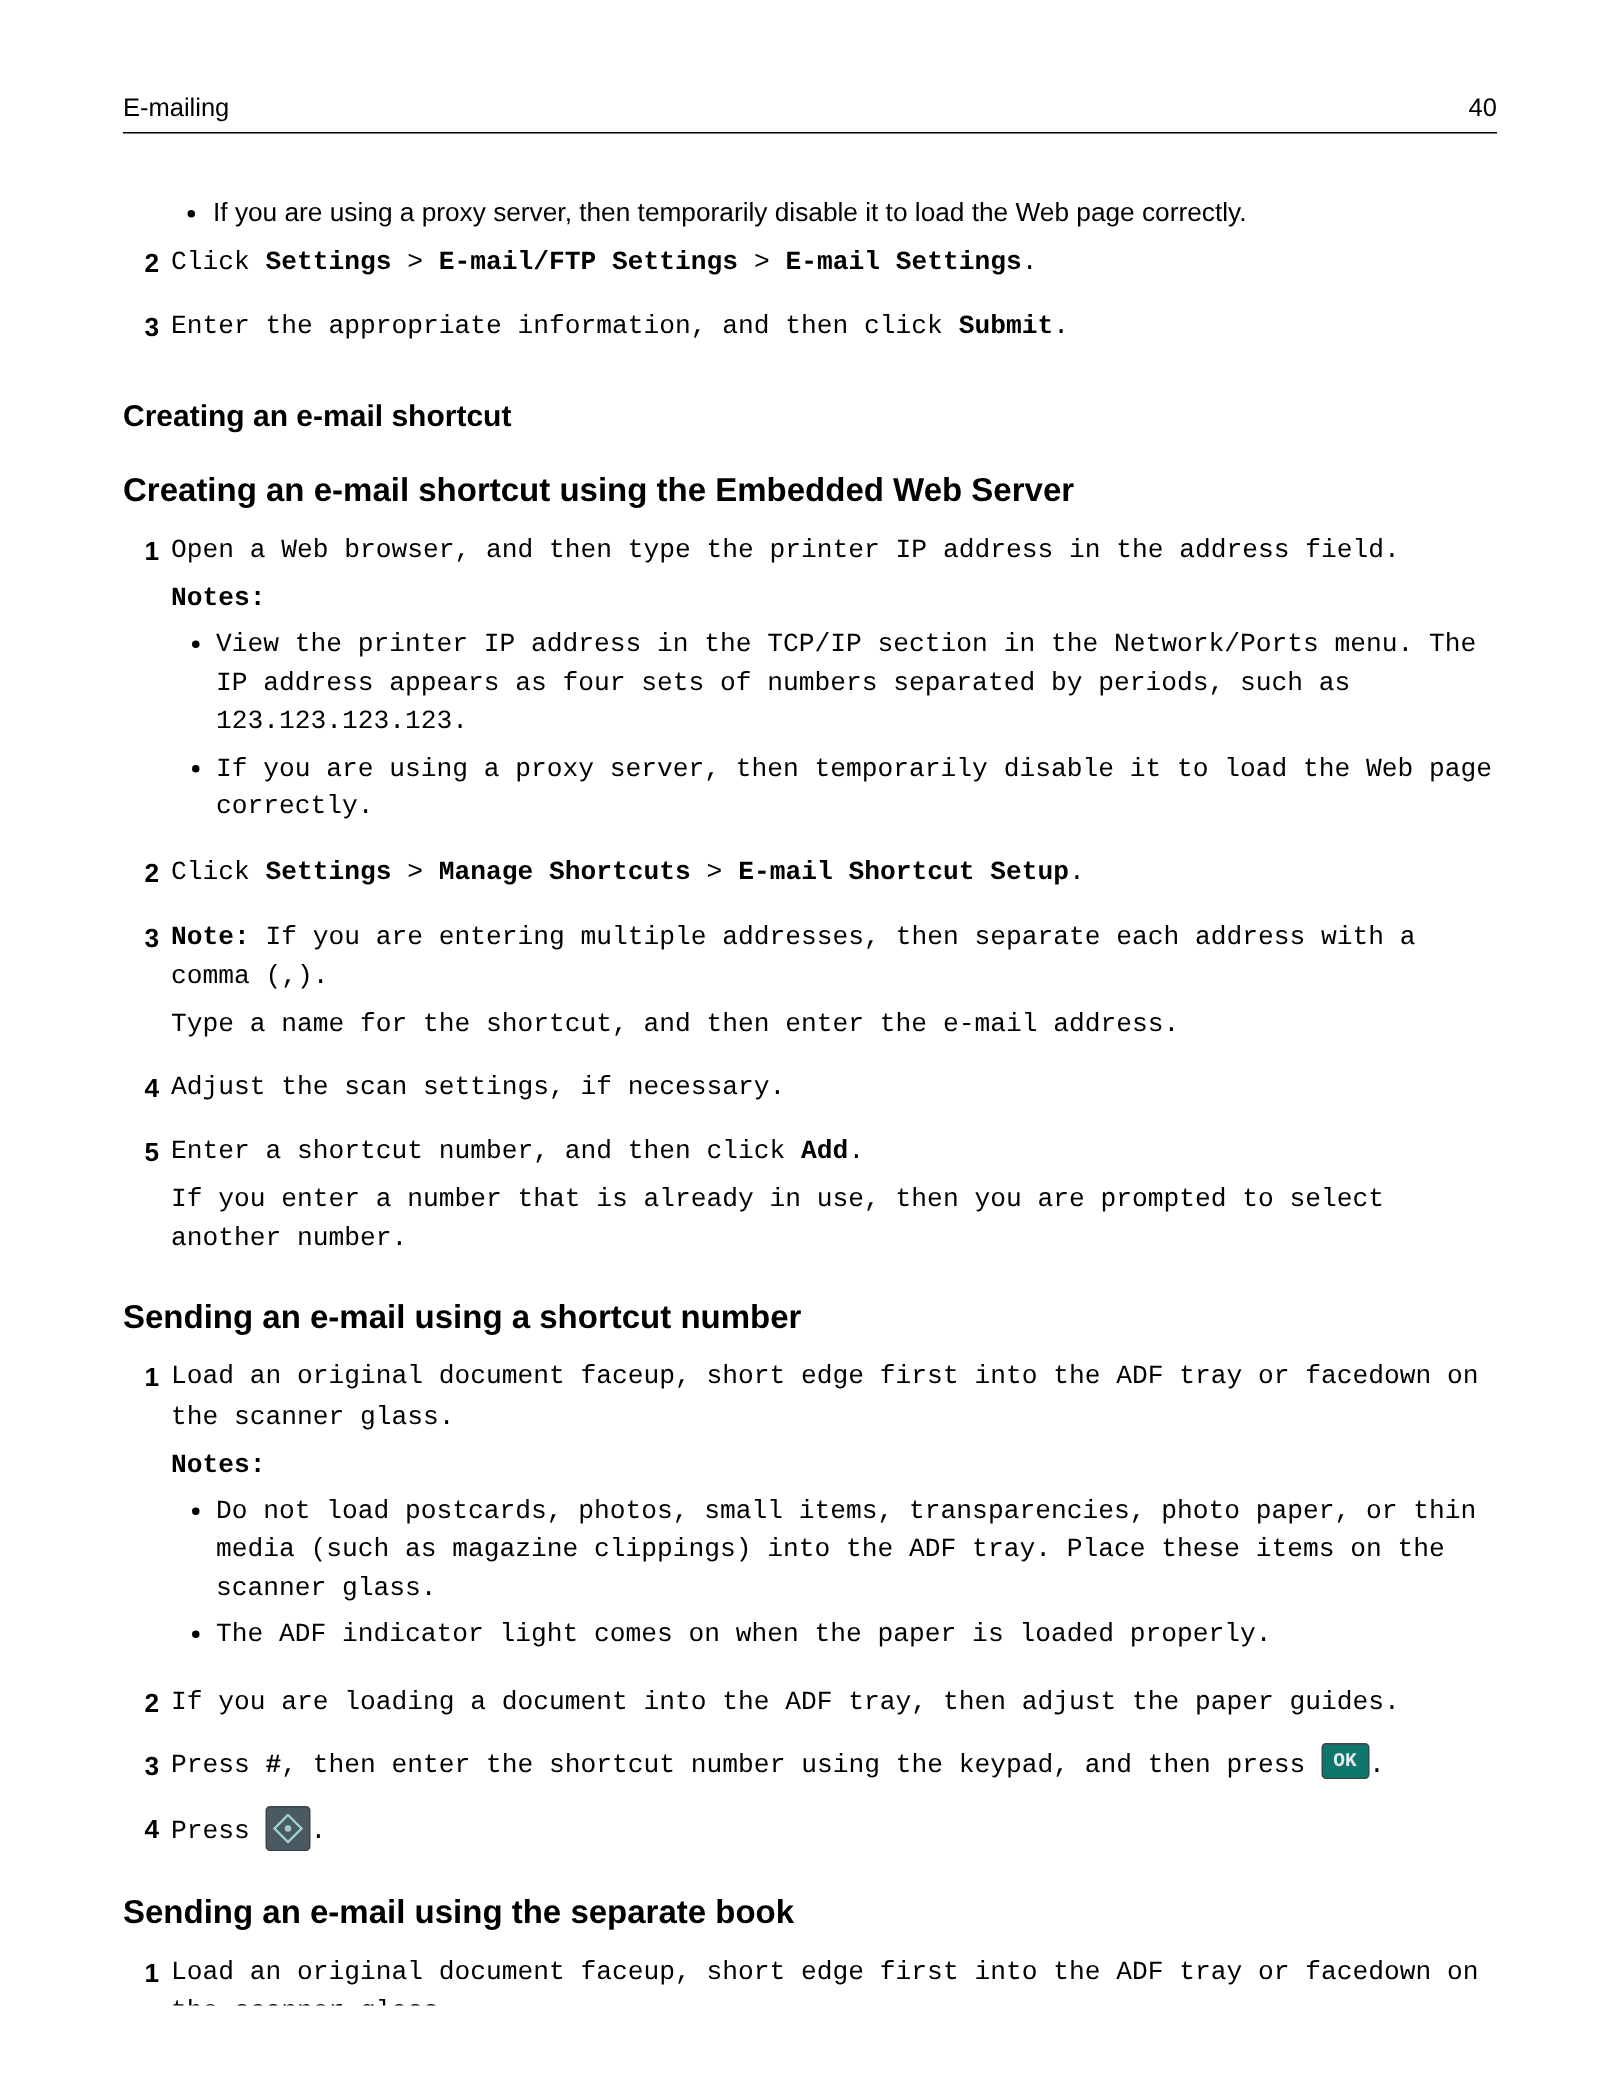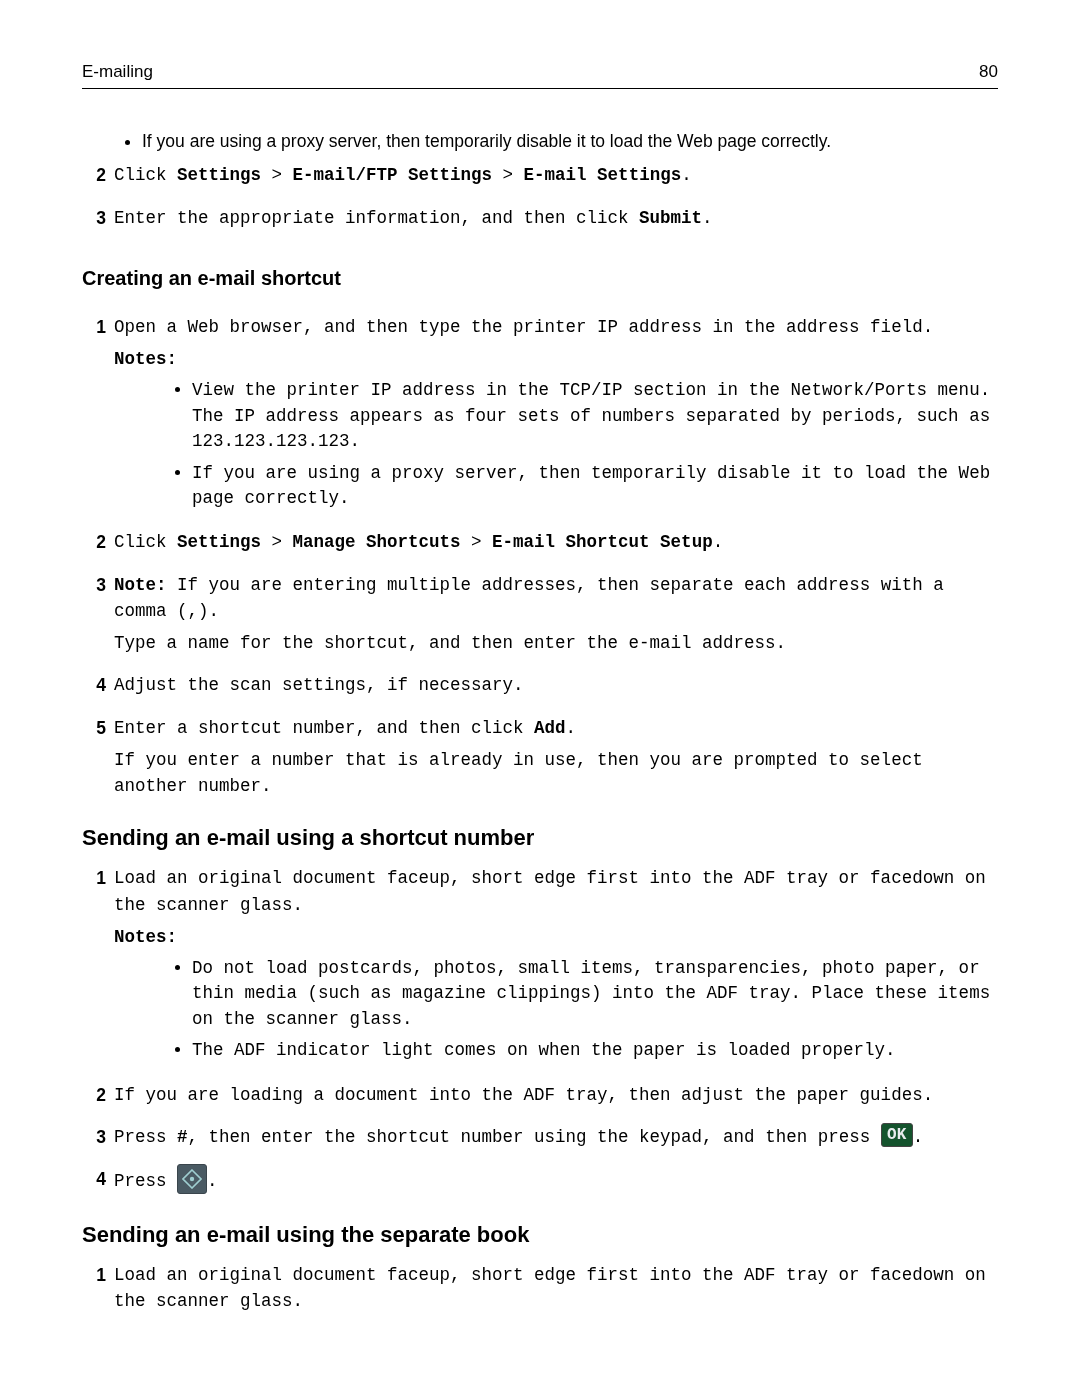--- a/index.html
+++ b/index.html
@@ -66,43 +66,42 @@
     font-size: 17.5px;
   }
   .sub-bullets {
     list-style: disc;
     padding-left: 30px;
     margin: 6px 0 8px 0;
   }
   .sub-bullets li {
     margin-bottom: 6px;
     line-height:1.45;
-    margin-left:48px;
   }
   h1.section {
     font-size: 20px;
     font-weight: 700;
     margin: 30px 0 24px 0;
   }
   h2.subsection {
     font-size: 22px;
     font-weight: 700;
     margin: 20px 0 14px 0;
   }
   .bold { font-weight: 700; }
   .icon-btn {
     display: inline-block;
     vertical-align: middle;
     width: 30px;
     height: 22px;
-    background: #14532d;
+    background: #0f766e;
     border: 1px solid #444;
     border-radius: 3px;
     color: #e8ecee;
-    font-size: 16px;
+    font-size: 13px;
     font-weight: 700;
     text-align: center;
     line-height: 22px;
     position: relative;
     top:-2px;
   }
   .icon-diamond {
     display: inline-block;
     vertical-align: middle;
     width: 28px;
@@ -117,21 +116,21 @@
     position:absolute; left:4px; top:4px;
   }
 </style>
 </head>
 <body>
 
 <div class="page">
 
   <div class="hdr">
     <span>E-mailing</span>
-    <span>80</span>
+    <span>40</span>
   </div>
 
   <ul class="bullet-list">
     <li>If you are using a proxy server, then temporarily disable it to load the Web page correctly.</li>
   </ul>
 
   <div class="num-list">
     <div class="num-item">
       <div class="n">2</div>
       <div class="t">
@@ -140,20 +139,21 @@
     </div>
     <div class="num-item">
       <div class="n">3</div>
       <div class="t">
         <p><span>Enter the appropriate information, and then click </span><span class="bold">Submit</span><span>.</span></p>
       </div>
     </div>
   </div>
 
   <h1 class="section">Creating an e-mail shortcut</h1>
+  <h2 class="subsection">Creating an e-mail shortcut using the Embedded Web Server</h2>
 
   <div class="num-list">
     <div class="num-item">
       <div class="n">1</div>
       <div class="t">
         <p>Open a Web browser, and then type the printer IP address in the address field.</p>
         <p class="notes-label">Notes:</p>
         <ul class="sub-bullets">
           <li>View the printer IP address in the TCP/IP section in the Network/Ports menu. The IP address appears as four sets of numbers separated by periods, such as 123.123.123.123.</li>
           <li>If you are using a proxy server, then temporarily disable it to load the Web page correctly.</li>

